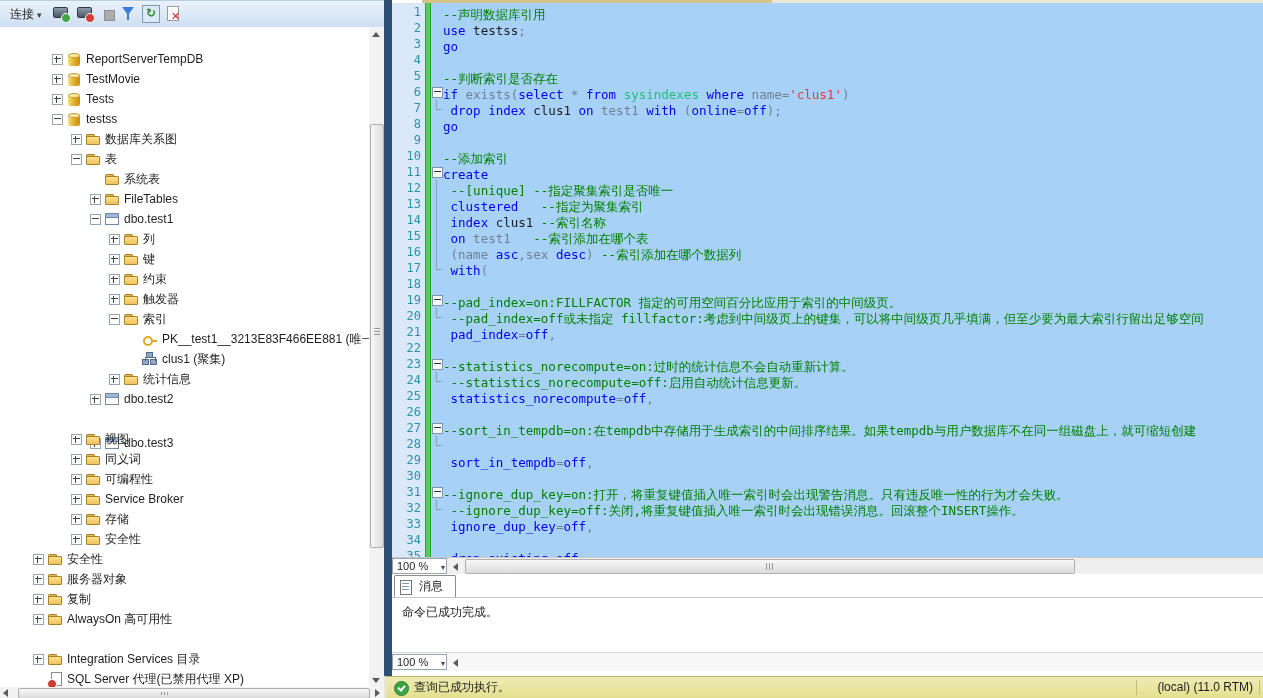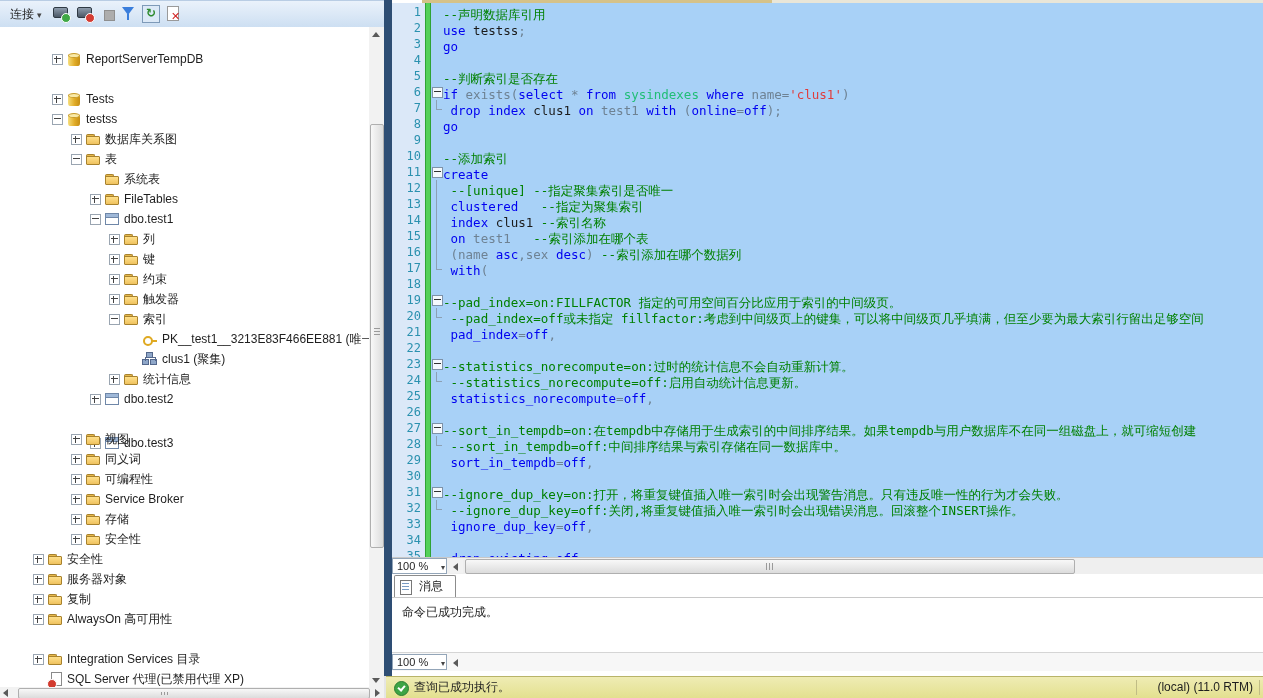--- a/index.html
+++ b/index.html
@@ -145,20 +145,25 @@
           <span class="tb-x">✕</span>
       </div>
     </div>
 
     <div class="tree">
         <div class="tree-row" style="top: 22px;">
           <span class="exp exp-plus" style="left: 52px;"></span>
           <span class="ico ico-database" style="left: 66px;"></span>
           <span class="tree-label" style="left: 86px;">ReportServerTempDB</span>
         </div>
+        <div class="tree-row" style="top: 42px;">
+          <span class="exp exp-plus" style="left: 52px;"></span>
+          <span class="ico ico-database" style="left: 66px;"></span>
+          <span class="tree-label" style="left: 86px;">TestMovie</span>
+        </div>
         <div class="tree-row" style="top: 62px;">
           <span class="exp exp-plus" style="left: 52px;"></span>
           <span class="ico ico-database" style="left: 66px;"></span>
           <span class="tree-label" style="left: 86px;">Tests</span>
         </div>
         <div class="tree-row" style="top: 82px;">
           <span class="exp exp-minus" style="left: 52px;"></span>
           <span class="ico ico-database" style="left: 66px;"></span>
           <span class="tree-label" style="left: 86px;">testss</span>
         </div>
@@ -447,21 +452,20 @@
           <span class="t"></span>
         </div>
         <div class="cl" style="top: 420px;">
           <span class="n">27</span>
           <span class="fold-box"></span>
           <span class="t"><span class="tk-c">--sort_in_tempdb=on:在tempdb中存储用于生成索引的中间排序结果。如果tempdb与用户数据库不在同一组磁盘上，就可缩短创建</span></span>
         </div>
         <div class="cl" style="top: 436px;">
           <span class="n">28</span>
           <span class="fold-end"></span>
-          <span class="t"> <span class="tk-c">--sort_in_tempdb=off:中间排序结果与索引存储在同一数据库中。</span></span>
         </div>
         <div class="cl" style="top: 452px;">
           <span class="n">29</span>
           <span class="t"> <span class="tk-k">sort_in_tempdb</span><span class="tk-g">=</span><span class="tk-k">off</span><span class="tk-g">,</span></span>
         </div>
         <div class="cl" style="top: 468px;">
           <span class="n">30</span>
           <span class="t"></span>
         </div>
         <div class="cl" style="top: 484px;">

